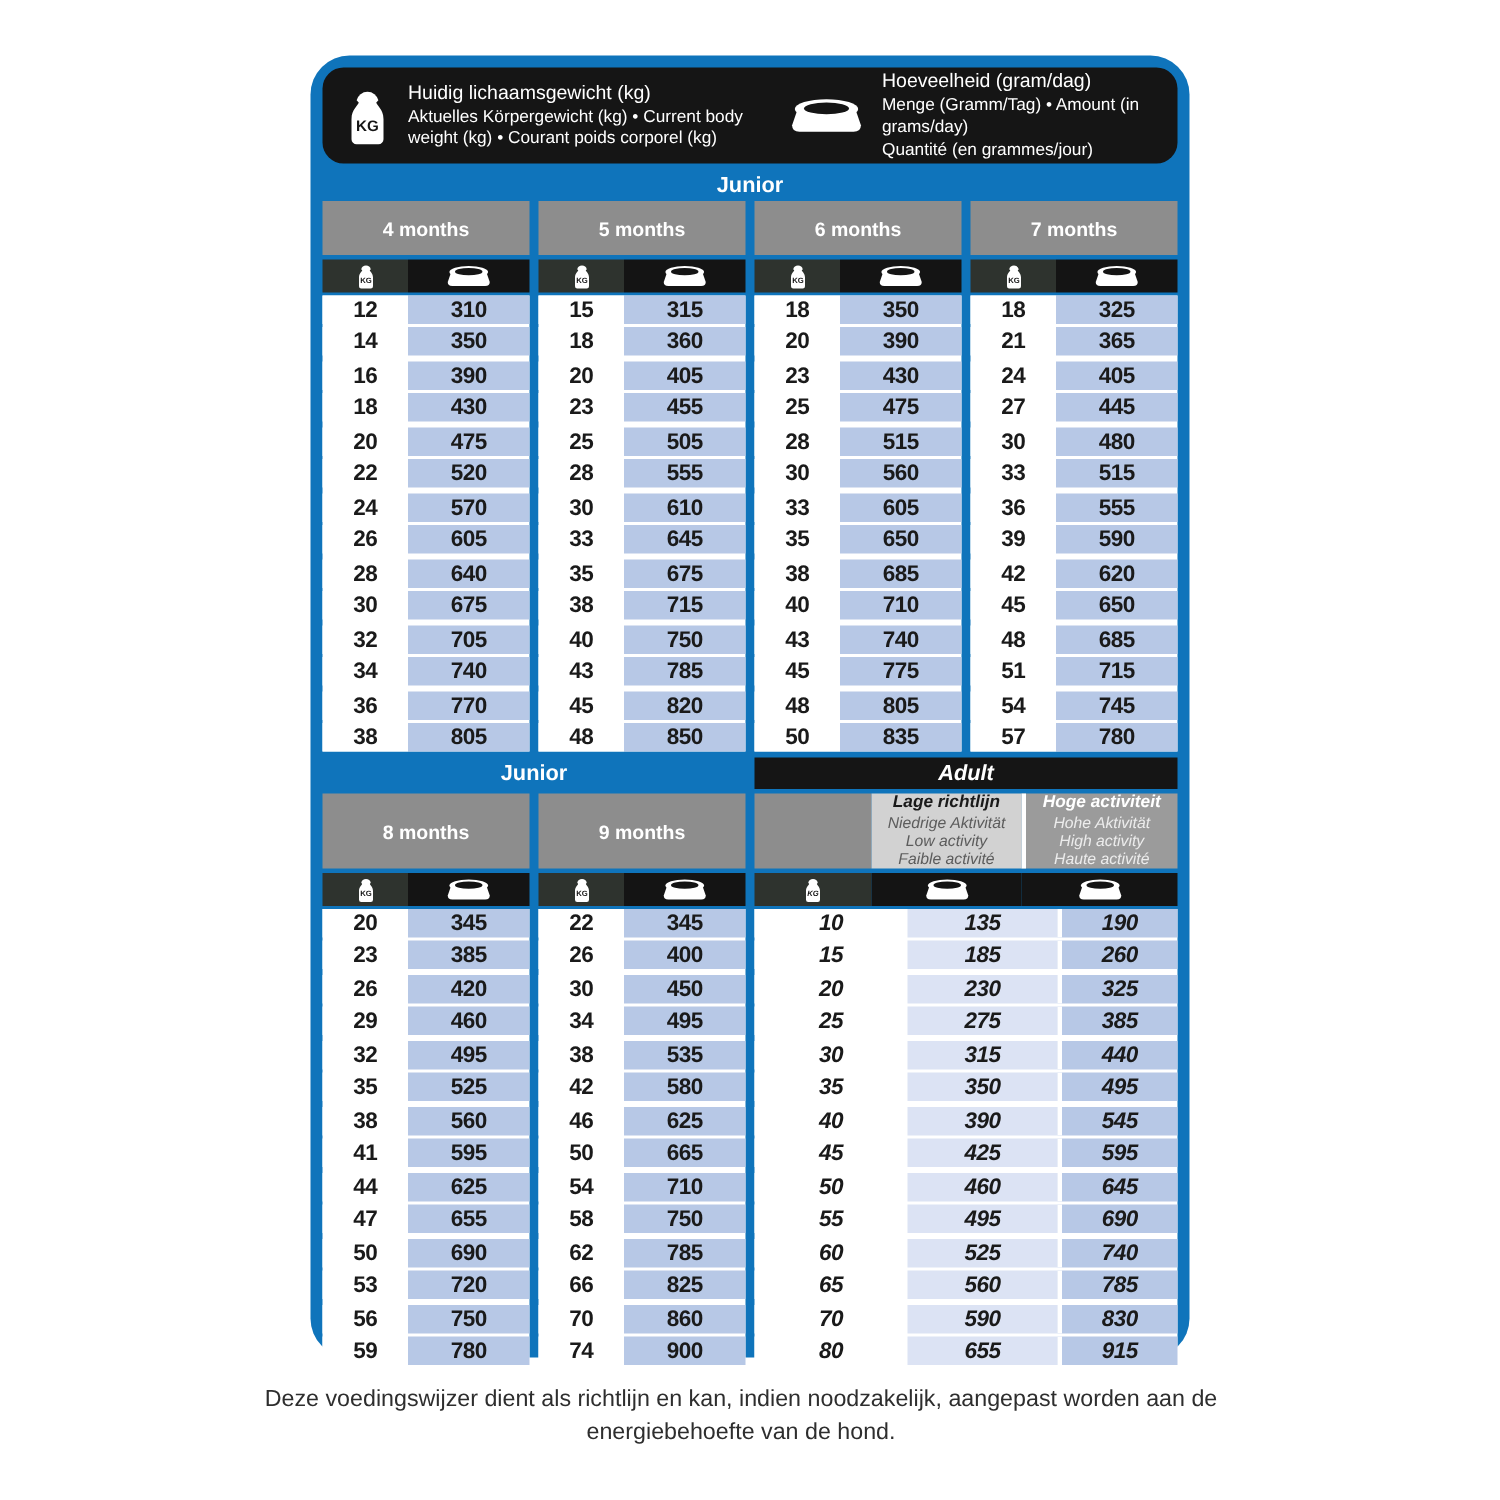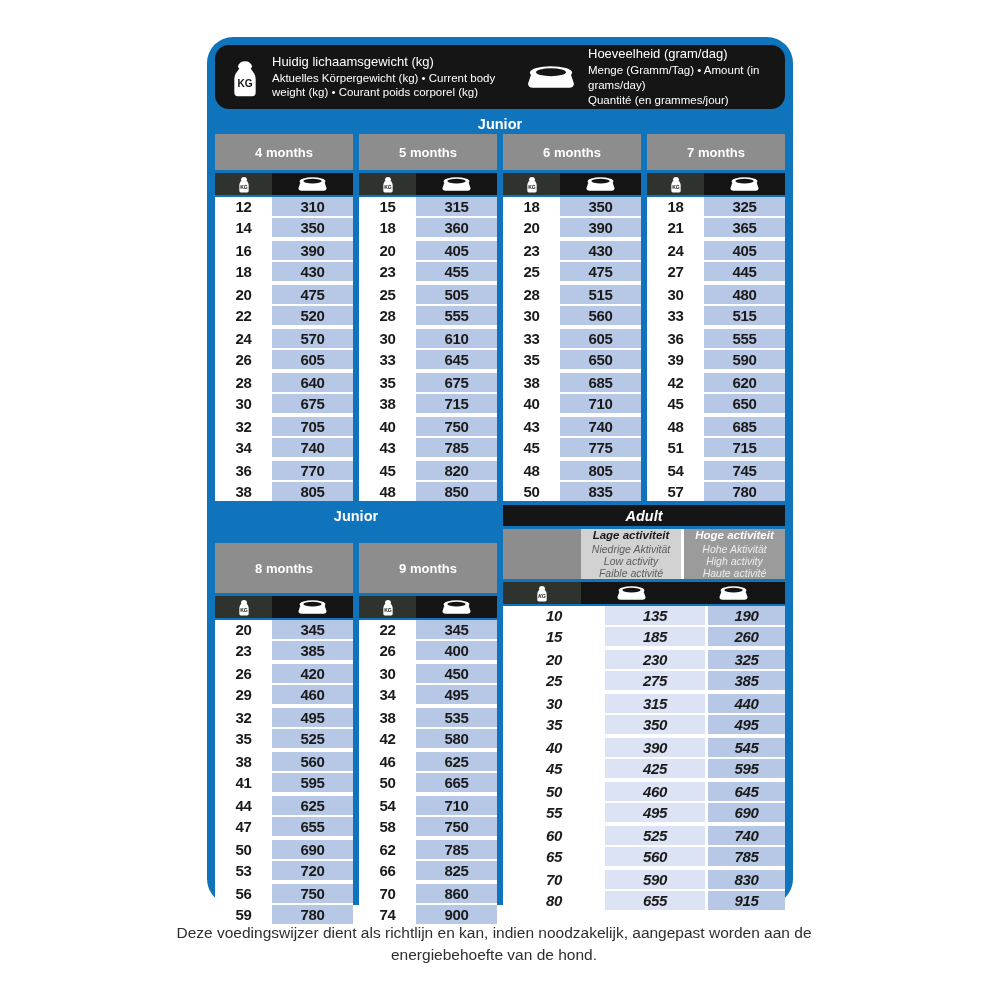--- a/index.html
+++ b/index.html
@@ -23,21 +23,21 @@
   
   .banner { height:21px; display:flex; align-items:center; justify-content:center;
             color:#ffffff; font-weight:bold; font-size:14.5px; }
   .banner.adult { background:#151515; }
 
   
   .sec1 { display:grid; grid-template-columns:repeat(4,138px); gap:6px; margin-bottom:4px; }
   .sec2 { display:flex; gap:6px; }
   .sec2-left { width:282px; }
   .sec2-right { width:282px; display:flex; flex-direction:column;font-style:italic; }
-  .cols2 { display:grid; grid-template-columns:138px 138px; gap:6px; margin-top:17px;border-radius:10px; }
+  .cols2 { display:grid; grid-template-columns:138px 138px; gap:6px; margin-top:3px;border-radius:10px; }
 
   
   .m-head { height:36px; background:#8d8d8d; color:#fff; font-weight:bold; font-size:13px;
             display:flex; align-items:center; justify-content:center; margin-bottom:3px; }
   .m-head.tall { height:50px; }
   .icon-row { height:22px; display:flex; margin-bottom:2px; }
   .icon-kg-cell { width:57px; background:#2e332e; display:flex; align-items:center; justify-content:center; }
   .icon-bowl-cell { flex:1; background:#141414; display:flex; align-items:center; justify-content:center; }
   .rows { background:#fff; }
   .t-row { display:flex; height:19px; margin-bottom:2px; }
@@ -579,21 +579,21 @@
               </div>
             </div>
           </div>
       </div>
       <div class="sec2-right">
         <div class="banner adult">Adult</div>
         <div id="adult">
             <div class="adult-head">
               <div class="ah-kg"></div>
               <div class="ah-low">
-                <div class="ah-line1">Lage activiteit</div>
+                <div class="ah-line1">Lage richtlijn</div>
                 <div class="ah-rest">Niedrige Aktivität
 Low activity
 Faible activité</div>
               </div>
               <div class="ah-high">
                 <div class="ah-line1">Hoge activiteit</div>
                 <div class="ah-rest">Hohe Aktivität
 High activity
 Haute activité</div>
               </div>

